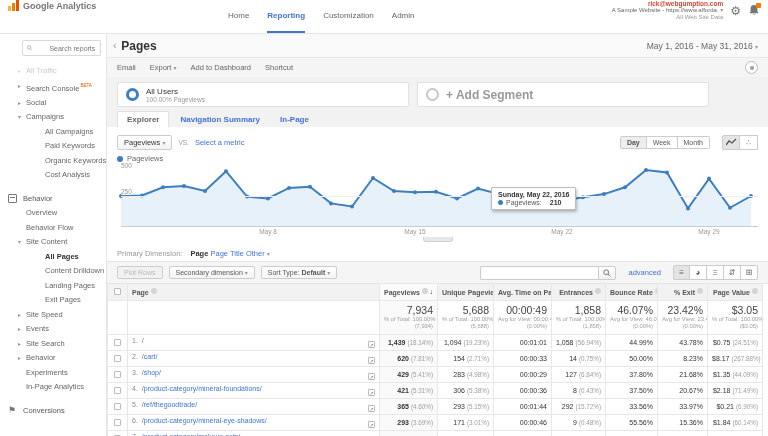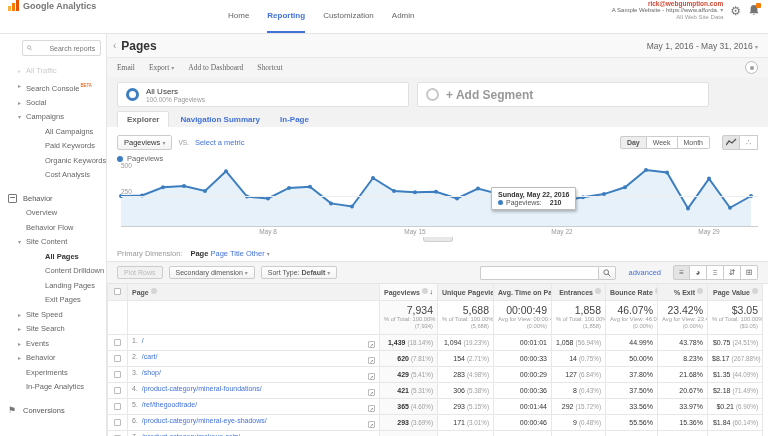--- a/index.html
+++ b/index.html
@@ -48,21 +48,21 @@
   .behavior-ico:before { content:""; position:absolute; left:1px; right:1px; top:2px; border-top:1px solid #777; }
   .flag-ico { font-size:9px; color:#777; line-height:9px; }
 
   
   .main { flex:1; display:flex; flex-direction:column; min-width:0; background:#fff; }
   .page-header { height:24px; background:#f9f9f9; border-bottom:1px solid #e8e8e8; display:flex; align-items:center; padding:0 10px 0 6px; flex:none; }
   .collapse { color:#999; font-size:10px; margin-right:5px; cursor:pointer; }
   .page-title { font-size:12px; font-weight:bold; color:#333; }
   .daterange { margin-left:auto; font-size:8.5px; color:#666; cursor:pointer; }
   .actions { height:19px; background:#f5f5f5; display:flex; align-items:center; gap:14px; padding:0 10px; flex:none; }
-  .action-btn { font-size:7.5px; color:#666; cursor:pointer;font-family:Liberation Serif, serif; }
+  .action-btn { font-size:7.5px; color:#666; cursor:pointer; }
   .insights { margin-left:auto; width:13px; height:13px; border:1px solid #bbb; border-radius:50%; background:#fff; position:relative; cursor:pointer; }
   .insights:before { content:""; position:absolute; left:4px; top:4px; width:4px; height:4px; border-radius:50%; background:#9e9e9e; }
   .segments { background:#f2f2f2; padding:5px 22px 4px 10px; display:flex; gap:8px; flex:none; }
   .seg-card { width:292px; height:25px; background:#fff; border:1px solid #e0e0e0; border-radius:2px; display:flex; align-items:center; padding:0 8px; gap:7px; cursor:pointer; }
   .seg-ring { width:13px; height:13px; border-radius:50%; border:3px solid #3c7ebf; flex:none; }
   .seg-ring.gray { border-color:#c7c7c7; border-width:2px; }
   .seg-title { font-size:8px; color:#333; }
   .seg-sub { font-size:6.5px; color:#999; }
   .seg-add { font-size:12px; color:#999;font-weight:bold; }
   .tabs { background:#f2f2f2; display:flex; align-items:flex-end; gap:2px; padding:0 10px; height:16px; flex:none; }
@@ -206,22 +206,22 @@
             <span>Behavior</span>
           </div>
           <div class="sb-item  lvl1  "><span>Overview</span></div>
           <div class="sb-item  lvl1  "><span>Behavior Flow</span></div>
           <div class="sb-item  lvl1  "><span class="arr">▾</span><span>Site Content</span></div>
           <div class="sb-item  lvl2 active "><span>All Pages</span></div>
           <div class="sb-item  lvl2  "><span>Content Drilldown</span></div>
           <div class="sb-item  lvl2  "><span>Landing Pages</span></div>
           <div class="sb-item  lvl2  "><span>Exit Pages</span></div>
           <div class="sb-item  lvl1  "><span class="arr">▸</span><span>Site Speed</span></div>
+          <div class="sb-item  lvl1  "><span class="arr">▸</span><span>Events</span></div>
           <div class="sb-item  lvl1  "><span class="arr">▸</span><span>Site Search</span></div>
-          <div class="sb-item  lvl1  "><span class="arr">▸</span><span>Events</span></div>
           <div class="sb-item  lvl1  "><span class="arr">▸</span><span>Behavior</span></div>
           <div class="sb-item  lvl1  "><span>Experiments</span></div>
           <div class="sb-item  lvl1  "><span>In-Page Analytics</span></div>
           <div class="sb-item section lvl1  ">
             <span class="sec-ico flag-ico">⚑</span>
             <span>Conversions</span>
           </div>
         </div>
     </div>
 

